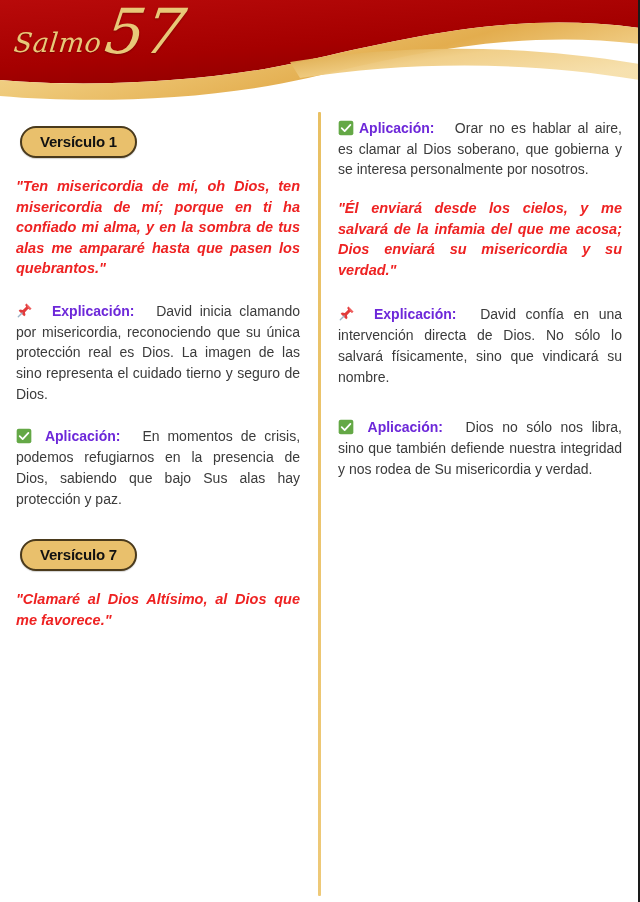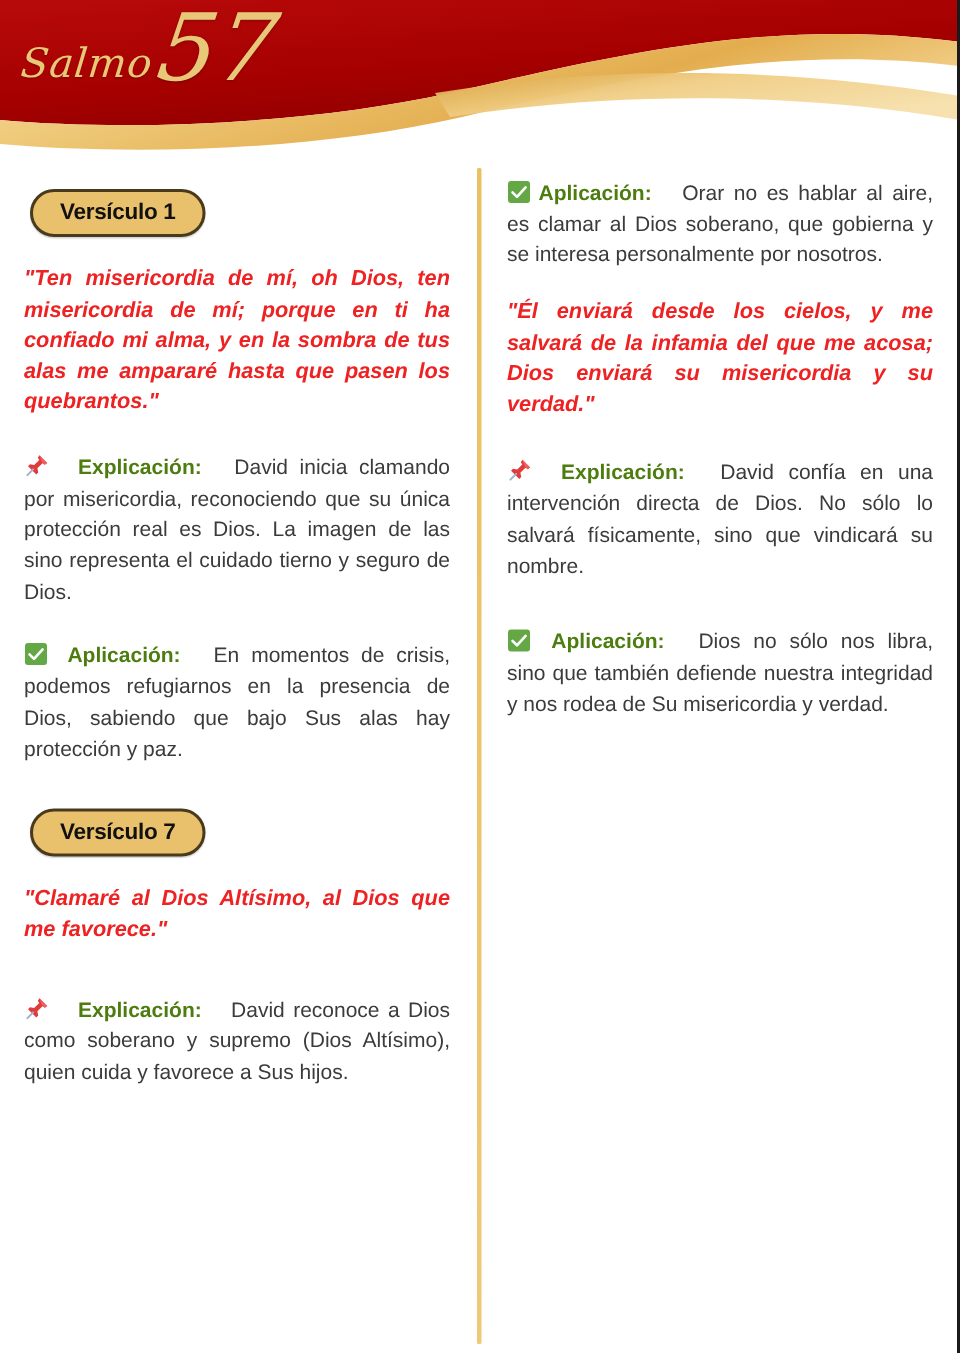--- a/index.html
+++ b/index.html
@@ -115,21 +115,21 @@
   .block {
     margin-top: 22px;
     font-size: 14px;
     color: #3b3b3b;
     line-height: 1.48;
     text-align: justify;
     text-align-last: left;
   }
   .block .label {
     font-weight: bold;
-    color: #4d7c0f;
+    color: #6d28d9;
   }
   .icon {
     display: inline-block;
     vertical-align: -3px;
     margin-right: 5px;
   }
   .pin-icon  { width: 17px; height: 17px; }
   .check-icon{ width: 16px; height: 16px; }
   .gap-sm { display:inline-block; width: 14px; }
 </style>
@@ -200,30 +200,20 @@
         </svg>
       </span> <span class="label">Aplicación:</span>
       <span class="gap-sm"></span><span>En momentos de crisis, podemos refugiarnos en la presencia de Dios, sabiendo que bajo Sus alas hay protección y paz.</span>
     </div>
 
     <div class="badge-row" style="margin-top:30px">
       <span class="badge">Versículo 7</span>
     </div>
     <div class="verse">"Clamaré al Dios Altísimo, al Dios que me favorece."</div>
 
-    <div class="block" style="margin-top:32px">
-      <span class="icon pin-icon">
-        <svg viewBox="0 0 24 24" width="17" height="17">
-          <path d="M14.5 2.2 L21.8 9.5 L19.6 11 L17.4 9.6 L12.6 14.4 L13.4 18.4 L11.6 20.2 L3.8 12.4 L5.6 10.6 L9.6 11.4 L14.4 6.6 L13 4.4 Z" fill="#e23b3b"></path>
-          <path d="M3.2 20.8 L8.6 15.4" stroke="#9fb4c6" stroke-width="1.9" stroke-linecap="round"></path>
-          <path d="M14.5 2.2 L21.8 9.5 L19.6 11 L16.6 8 Z" fill="#f06060"></path>
-        </svg>
-      </span><span class="gap-sm"></span><span class="label">Explicación:</span>
-      <span class="gap-sm"></span><span>David reconoce a Dios como soberano y supremo (Dios Altísimo), quien cuida y favorece a Sus hijos.</span>
-    </div>
   </div>
 
   <div id="col-right" class="column">
 
     <div class="block" style="margin-top:6px">
       <span class="icon check-icon">
         <svg viewBox="0 0 24 24" width="16" height="16">
           <rect x="1" y="1" width="22" height="22" rx="3" fill="#64a846"></rect>
           <path d="M5.5 12.3 L10 16.8 L18.6 7.4" stroke="#ffffff" stroke-width="2.6" fill="none" stroke-linecap="round" stroke-linejoin="round"></path>
         </svg>

